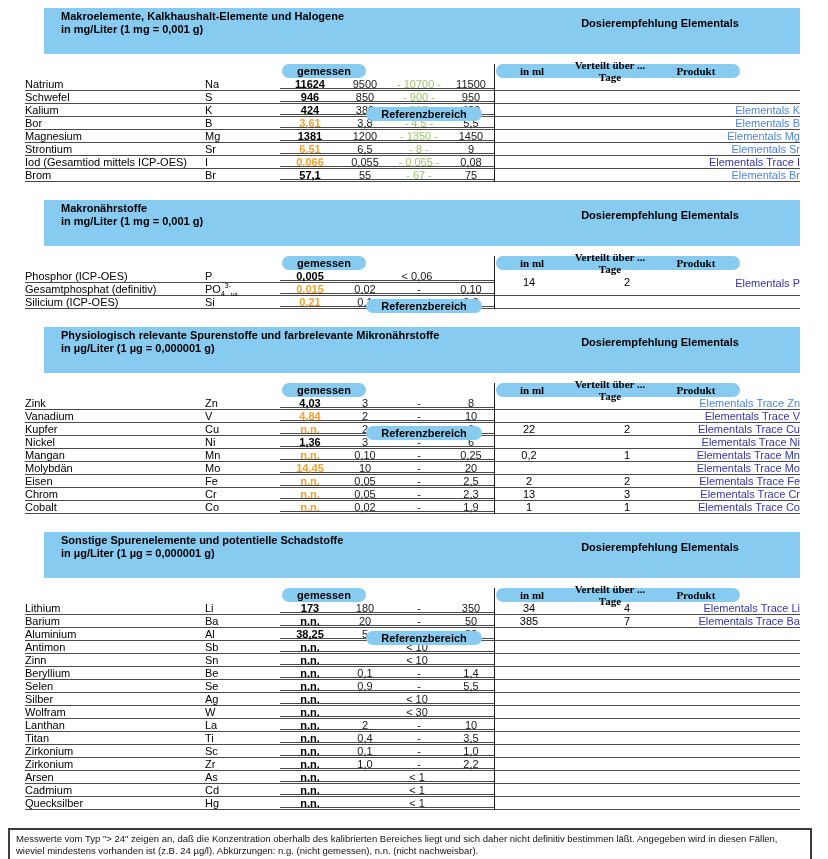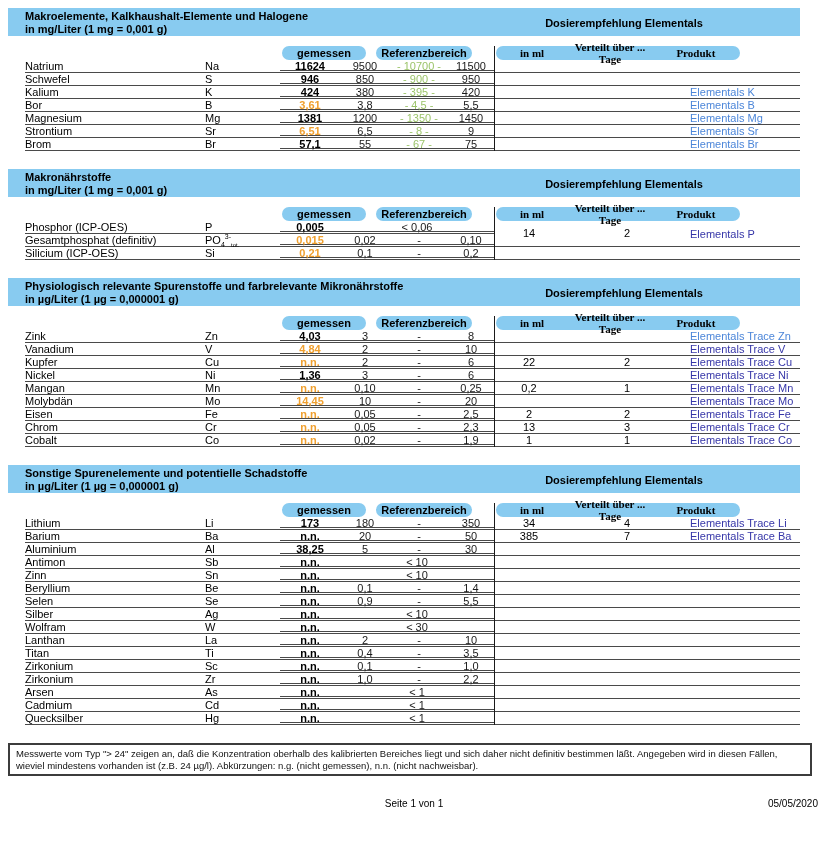--- a/index.html
+++ b/index.html
@@ -3,34 +3,34 @@
 <meta charset="utf-8">
 <style>
   html,body{margin:0;padding:0;background:#fff;}
   body{width:828px;height:859px;font-family:"Liberation Sans",sans-serif;color:#000;
        -webkit-font-smoothing:antialiased;}
   .page{padding-top:8px;position:relative;width:828px;height:851px;}
 
   .section{margin-left:8px;width:792px;}
   .section + .section{margin-top:18px;}
 
-  .bar{height:28px;background:var(--blue);position:relative;}
+  .bar{height:46px;background:var(--blue);position:relative;margin-left:36px;}
   .bar-text{padding:2px 0 0 17px;}
   .bar-title,.bar-sub{font-size:11px;font-weight:bold;line-height:13px;white-space:nowrap;}
   .dose-head{position:absolute;left:440px;top:0;width:352px;height:30px;display:flex;
              align-items:center;justify-content:center;font-size:11px;font-weight:bold;}
 
   .table-area{position:relative;margin-top:10px;}
   .vline{position:absolute;left:486px;top:0;bottom:0;width:1px;background:#1a1a1a;}
 
   .cols-head{position:relative;height:14px;font-size:11px;font-weight:bold;}
   .hb{position:absolute;top:0;height:14px;background:var(--blue);display:flex;
       align-items:center;justify-content:center;border-radius:7px;}
   .h-measured{left:274px;width:84px;}
-  .h-ref{left:368px;width:96px;}
+  .h-ref{left:358px;width:116px;margin-top:43px;}
   .h-dose{left:488px;width:244px;font-family:Liberation Serif, serif;}
   .h-dose span{display:inline-block;text-align:center;}
   .hd-ml{width:90px;}
   .hd-days{width:104px;}
   .hd-prod{width:110px;}
 
   .rows{margin-left:17px;width:775px;}
   .row{display:grid;grid-template-columns:180px 75px 60px 50px 58px 46px 70px 126px 110px;
        height:13px;}
   .cell{box-sizing:border-box;height:13px;border-bottom:1px solid #4a4a4a;font-size:11px;
@@ -39,21 +39,21 @@
   .c-sym{text-align:left;}
   .c-sym sub,.c-sym sup{font-size:7px;line-height:0;}
   .c-sym sub.tiny{font-size:6px;}
   .c-val{text-align:center;font-weight:bold;}
   .c-val.warn{color:var(--orange);}
   .c-ref{text-align:center;color:#1a1a1a;}
   .c-ref.opt{color:var(--green);}
   .span3{grid-column:span 3;}
   .mcell{background:linear-gradient(#4a4a4a,#4a4a4a) 0 10px / 100% 1px no-repeat;}
   .c-ml,.c-days{text-align:center;}
-  .c-prod{display:flex;align-items:center;justify-content:flex-start;}
+  .c-prod{display:flex;align-items:center;justify-content:flex-end;}
   .merge-top{border-bottom:none;transform:translateY(6px);background:none;}
   .link{font-size:11px;cursor:pointer;}
   .link.light{color:var(--linklight);}
   .link.dark{color:var(--linkdark);}
 
   .footnote{margin:18px 8px 0 8px;width:804px;box-sizing:border-box;border:2px solid #3c3c3c;
             padding:3px 6px;font-size:9.5px;line-height:11.5px;color:#111;}
 
   .footer{position:relative;margin-top:22px;height:13px;font-size:10px;}
   .page-num{position:absolute;left:0;width:828px;text-align:center;}
@@ -152,20 +152,33 @@
             <div class="cell c-ref mcell">6,5</div>
             <div class="cell c-ref mcell opt">- 8 -</div>
             <div class="cell c-ref mcell">9</div>
             <div class="cell c-ml"></div>
             <div class="cell c-days"></div>
             <div class="cell c-prod">
               <span class="link light">Elementals Sr</span>
             </div>
           </div>
           <div class="row">
+            <div class="cell c-name">Iod (Gesamtiod mittels ICP-OES)</div>
+            <div class="cell c-sym">I</div>
+            <div class="cell c-val mcell warn">0,066</div>
+            <div class="cell c-ref mcell">0,055</div>
+            <div class="cell c-ref mcell opt">- 0,065 -</div>
+            <div class="cell c-ref mcell">0,08</div>
+            <div class="cell c-ml"></div>
+            <div class="cell c-days"></div>
+            <div class="cell c-prod">
+              <span class="link dark">Elementals Trace I</span>
+            </div>
+          </div>
+          <div class="row">
             <div class="cell c-name">Brom</div>
             <div class="cell c-sym">Br</div>
             <div class="cell c-val mcell">57,1</div>
             <div class="cell c-ref mcell">55</div>
             <div class="cell c-ref mcell opt">- 67 -</div>
             <div class="cell c-ref mcell">75</div>
             <div class="cell c-ml"></div>
             <div class="cell c-days"></div>
             <div class="cell c-prod">
               <span class="link light">Elementals Br</span>

